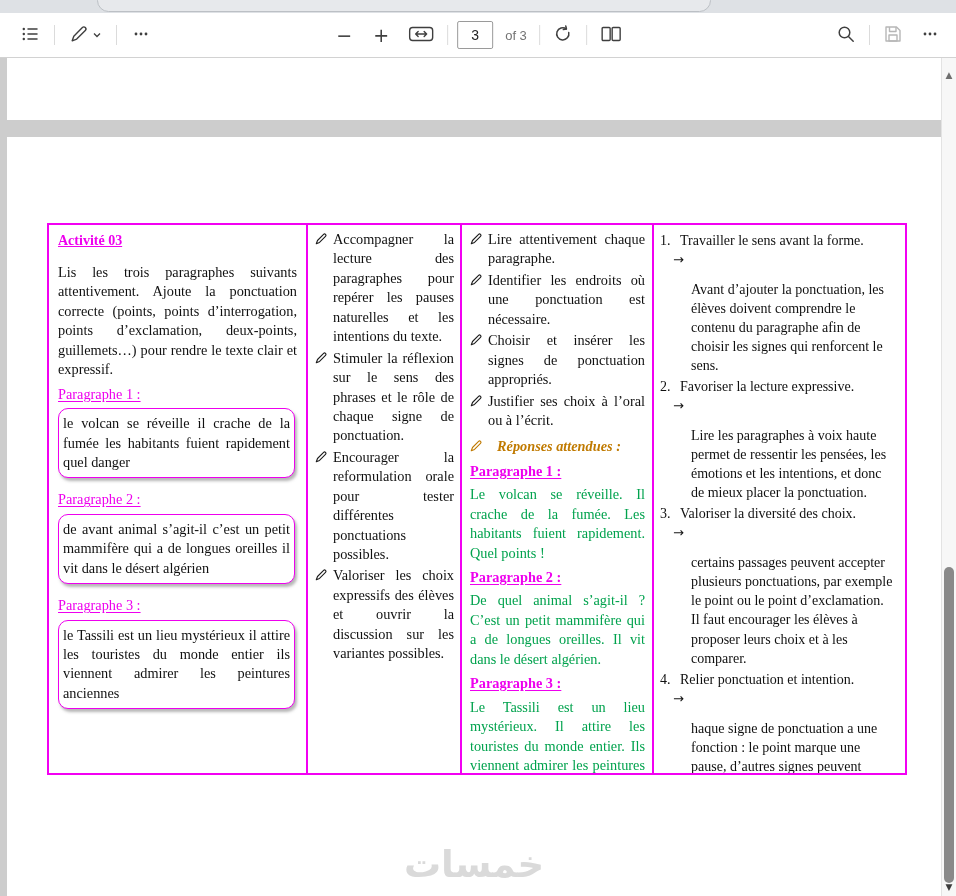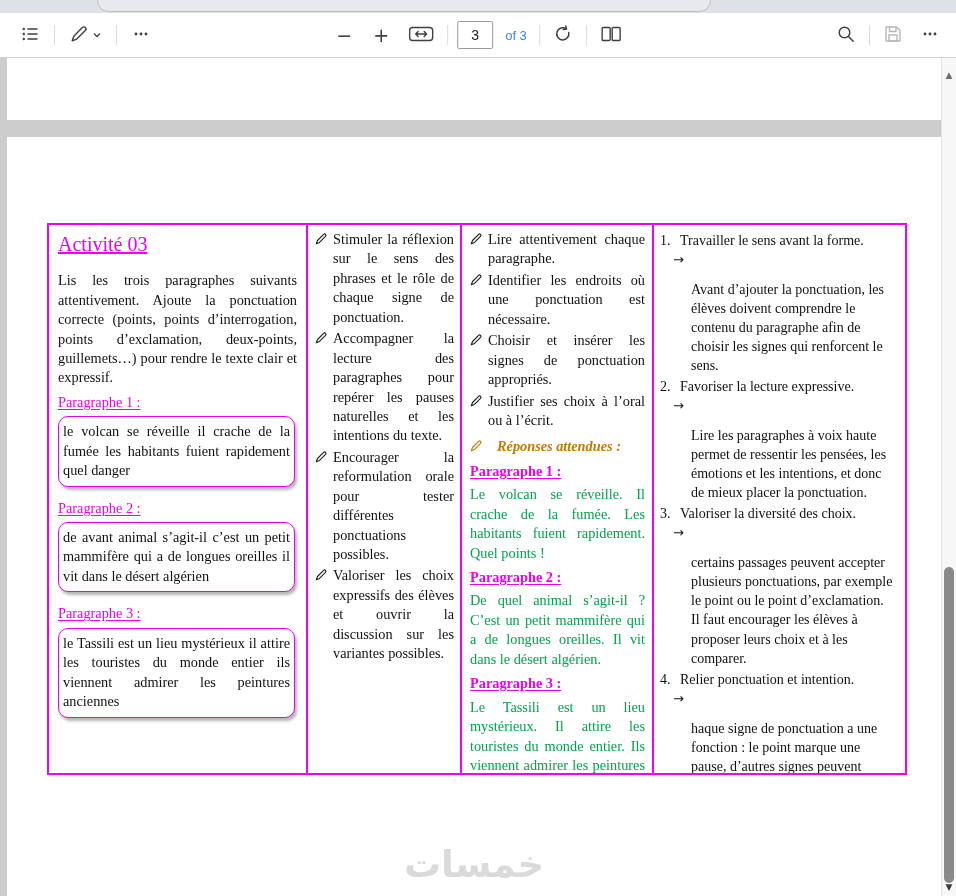--- a/index.html
+++ b/index.html
@@ -18,21 +18,21 @@
   .tb-center{ position: absolute; left: 50%; transform: translateX(-50%);
     display: flex; align-items: center; gap: 9px; }
   .tb-right { margin-left: auto; display: flex; align-items: center; gap: 9px; padding-right: 12px; }
   .tbtn { display: inline-flex; align-items: center; justify-content: center; gap: 3px;
     min-width: 28px; height: 30px; border: 0; background: transparent; border-radius: 4px;
     cursor: pointer; color: #3f3f3f; padding: 0 4px; }
   .glyph { font-size: 19px; line-height: 1; color: #3f3f3f; font-family: "DejaVu Sans", sans-serif; }
   .vdiv { width: 1px; height: 20px; background: #dbdbdb; }
   .page-input { width: 36px; height: 28px; border: 1px solid #9a9a9a; border-radius: 2px;
     text-align: center; font-size: 14px; color: #1f1f1f; background: #fff; }
-  .of-label { font-size: 13px; color: #3b82f6; margin: 0 3px; white-space: nowrap; }
+  .of-label { font-size: 13px; color: #737373; margin: 0 3px; white-space: nowrap; }
 
   
   .content { position: relative; height: 838px; background: #cdcdcd; overflow: hidden; }
   .page-prev { position: absolute; left: 7px; top: 0; width: 934px; height: 62px; background: #fff; }
   .page { position: absolute; left: 7px; top: 79px; width: 934px; height: 759px; background: #fff; }
 
   
   .sb { position: absolute; right: 0; top: 0; width: 15px; height: 100%;
     background: #f7f7f7; border-left: 1px solid #e3e3e3; z-index: 4; }
   .sb-arrow { position: absolute; left: 0; width: 14px; text-align: center;
@@ -45,21 +45,21 @@
   
   .doc { font-family: "Liberation Serif", serif; font-size: 14.3px; line-height: 1.36; color: #101010; }
   .doc-table { position: absolute; left: 40px; top: 86px; width: 860px; height: 552px;
     display: flex; border: 2px solid #f200f2; background: #fff; }
   .col { overflow: hidden; height: 100%; }
   .col + .col { border-left: 2px solid #f200f2; }
   .col1 { width: 257px; padding: 6px 9px; }
   .col2 { width: 154px; padding: 5px 6px 4px 7px; }
   .col3 { width: 192px; padding: 5px 7px 10px 8px; }
   .col4 { width: 247px; padding: 6px 6px 4px 6px; font-size: 14px; }
-  .c1-title { font-weight: normal; text-decoration: underline; color: #ee00ee; margin-bottom: 13px; font-size: 20px; }
+  .c1-title { font-weight: bold; text-decoration: underline; color: #ee00ee; margin-bottom: 13px; font-size: 14px; }
   .c1-intro { text-align: justify; margin-bottom: 4px; }
   .p-label { color: #ee00ee; text-decoration: underline; text-underline-offset: 2px; margin: 5px 0 4px; }
   .p-label.bold { font-weight: bold; }
   .pbox { border: 1.6px solid #ee00ee; border-radius: 10px; padding: 5px 4px;
     margin: 3px 2px 12px 0; text-align: justify; box-shadow: 2px 3px 3px rgba(110,110,110,.5); background: #fff; }
 
   .li { display: flex; gap: 4px; margin-bottom: 2px; }
   .pen { flex: 0 0 14px; padding-top: 3px; color: #1c1c1c; }
   .pen svg { display: block; }
   .li-text { flex: 1; text-align: justify; }
@@ -218,29 +218,29 @@
           <div class="pbox">le Tassili est un lieu mystérieux il attire les touristes du monde entier ils viennent admirer les peintures anciennes</div>
         </div>
 
         <div class="col col2">
           <div class="li">
             <span class="pen">
                 <svg width="12" height="12" viewBox="0 0 12 12" fill="none" stroke="currentColor" stroke-width="1.1" stroke-linejoin="round">
                   <path d="M1.3 10.7 L2.5 7.5 L8.6 1.4 a1.15 1.15 0 0 1 1.9 1.9 L4.5 9.4 Z"></path>
                 </svg>
               </span>
+            <span class="li-text">Accompagner la lecture des paragraphes pour repérer les pauses naturelles et les intentions du texte.</span>
+          </div>
+          <div class="li">
+            <span class="pen">
+                <svg width="12" height="12" viewBox="0 0 12 12" fill="none" stroke="currentColor" stroke-width="1.1" stroke-linejoin="round">
+                  <path d="M1.3 10.7 L2.5 7.5 L8.6 1.4 a1.15 1.15 0 0 1 1.9 1.9 L4.5 9.4 Z"></path>
+                </svg>
+              </span>
             <span class="li-text">Stimuler la réflexion sur le sens des phrases et le rôle de chaque signe de ponctuation.</span>
-          </div>
-          <div class="li">
-            <span class="pen">
-                <svg width="12" height="12" viewBox="0 0 12 12" fill="none" stroke="currentColor" stroke-width="1.1" stroke-linejoin="round">
-                  <path d="M1.3 10.7 L2.5 7.5 L8.6 1.4 a1.15 1.15 0 0 1 1.9 1.9 L4.5 9.4 Z"></path>
-                </svg>
-              </span>
-            <span class="li-text">Accompagner la lecture des paragraphes pour repérer les pauses naturelles et les intentions du texte.</span>
           </div>
           <div class="li">
             <span class="pen">
                 <svg width="12" height="12" viewBox="0 0 12 12" fill="none" stroke="currentColor" stroke-width="1.1" stroke-linejoin="round">
                   <path d="M1.3 10.7 L2.5 7.5 L8.6 1.4 a1.15 1.15 0 0 1 1.9 1.9 L4.5 9.4 Z"></path>
                 </svg>
               </span>
             <span class="li-text">Encourager la reformulation orale pour tester différentes ponctuations possibles.</span>
           </div>
           <div class="li">

